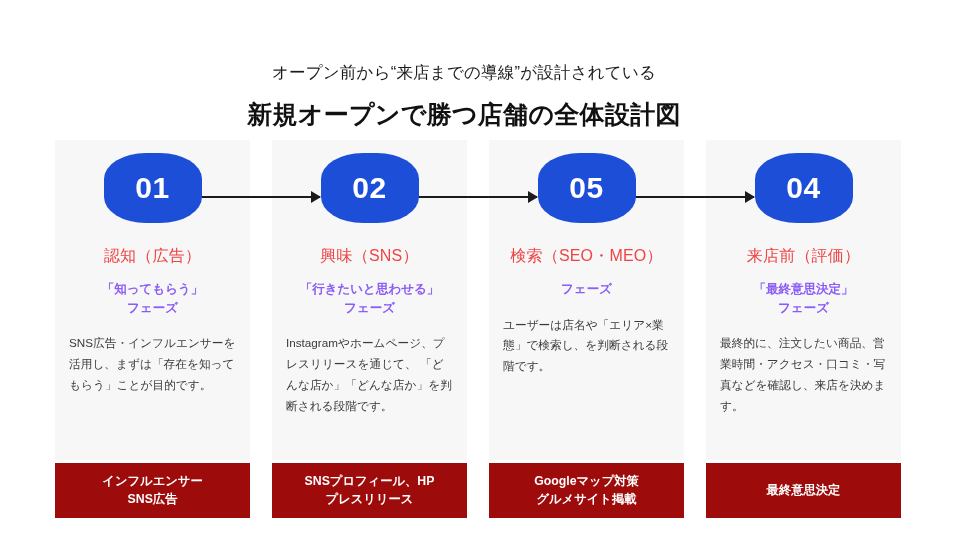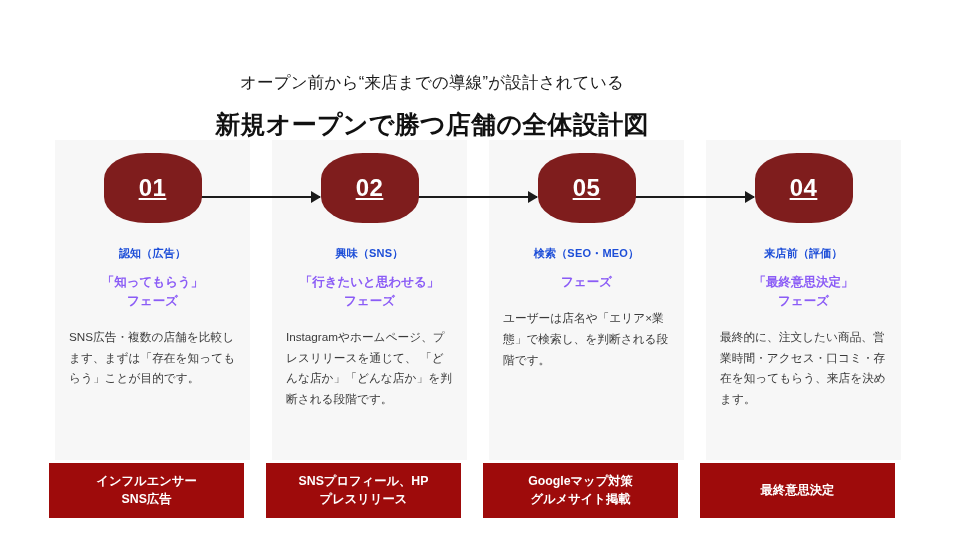--- a/index.html
+++ b/index.html
@@ -12,23 +12,24 @@
     background: #ffffff;
     font-family: "Liberation Sans", "DejaVu Sans", sans-serif;
     overflow: hidden;
     position: relative;
   }
 
   
   #header {
     position: absolute;
     left: 0;
-    top: 72px;
+    top: 62px;
     width: 864px;
     text-align: center;
+    padding-left: 32px;
   }
   #subtitle {
     font-size: 16.5px;
     color: #1a1a1a;
     letter-spacing: 0.2px;
     line-height: 1.3;
     font-weight: 400;
   }
   #title {
     font-size: 25px;
@@ -60,39 +61,38 @@
   .badge-wrap {
     position: relative;
     height: 96px;
     display: flex;
     align-items: center;
     justify-content: center;
   }
   .badge {
     width: 98px;
     height: 70px;
-    background: #7f1d1d;
+    background: #1d4ed8;
     border-radius: 42px / 26px;
     display: flex;
     align-items: center;
     justify-content: center;
     color: #ffffff;
-    font-size: 24px;
+    font-size: 30px;
     font-weight: bold;
     letter-spacing: 0.5px;
     position: relative;
     z-index: 3;
-    text-decoration: underline;
   }
 
   .heading {
     text-align: center;
-    color: #1d4ed8;
-    font-size: 11px;
-    font-weight: bold;
+    color: #ef4444;
+    font-size: 16px;
+    font-weight: normal;
     letter-spacing: 0.2px;
     margin-top: 10px;
     line-height: 1.3;
   }
   .phase {
     text-align: center;
     color: #8b5cf6;
     font-size: 12.5px;
     font-weight: bold;
     line-height: 1.5;
@@ -134,21 +134,21 @@
     border-bottom: 6px solid transparent;
     border-left: 10px solid #1b1b1b;
   }
   #arrow-1 { left: 152px;  width: 168px; }
   #arrow-2 { left: 369px;  width: 168px; }
   #arrow-3 { left: 586px;  width: 168px; }
 
   
   #footers {
     position: absolute;
-    left: 49px;
+    left: 55px;
     top: 463px;
     width: 852px;
     height: 55px;
     display: flex;
     gap: 22px;
   }
   .fbar {
     width: 195px;
     height: 55px;
     background: #9e0b0b;
@@ -178,21 +178,21 @@
 
   <div class="col">
     <div class="badge-wrap">
       <div class="badge">01</div>
     </div>
     <div class="heading">認知（広告）</div>
     <div class="phase">
       <span>「知ってもらう」</span>
       <span>フェーズ</span>
     </div>
-    <div class="body">SNS広告・複数の店舗を比較します、まずは「存在を知ってもらう」ことが目的です。</div>
+    <div class="body">SNS広告・インフルエンサーを活用し、まずは「存在を知ってもらう」ことが目的です。</div>
   </div>
 
   <div class="col">
     <div class="badge-wrap">
       <div class="badge">02</div>
     </div>
     <div class="heading">興味（SNS）</div>
     <div class="phase">
       <span>「行きたいと思わせる」</span>
       <span>フェーズ</span>
@@ -213,21 +213,21 @@
 
   <div class="col">
     <div class="badge-wrap">
       <div class="badge">04</div>
     </div>
     <div class="heading">来店前（評価）</div>
     <div class="phase">
       <span>「最終意思決定」</span>
       <span>フェーズ</span>
     </div>
-    <div class="body">最終的に、注文したい商品、営業時間・アクセス・口コミ・存在を知ってもらう、来店を決めます。</div>
+    <div class="body">最終的に、注文したい商品、営業時間・アクセス・口コミ・写真などを確認し、来店を決めます。</div>
   </div>
 
 </div>
 
 <div class="arrow" id="arrow-1">
   <div class="line"></div>
   <div class="head"></div>
 </div>
 <div class="arrow" id="arrow-2">
   <div class="line"></div>

